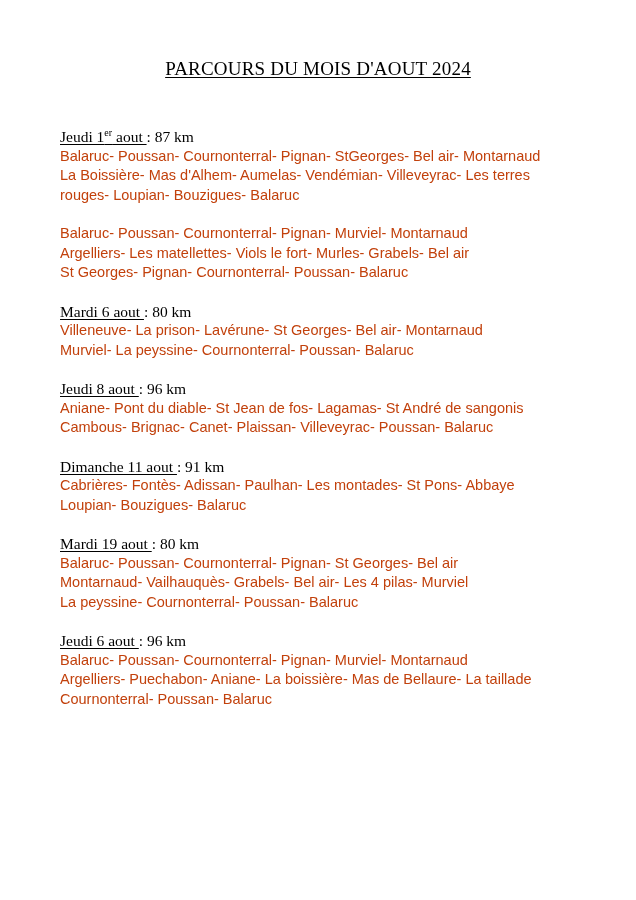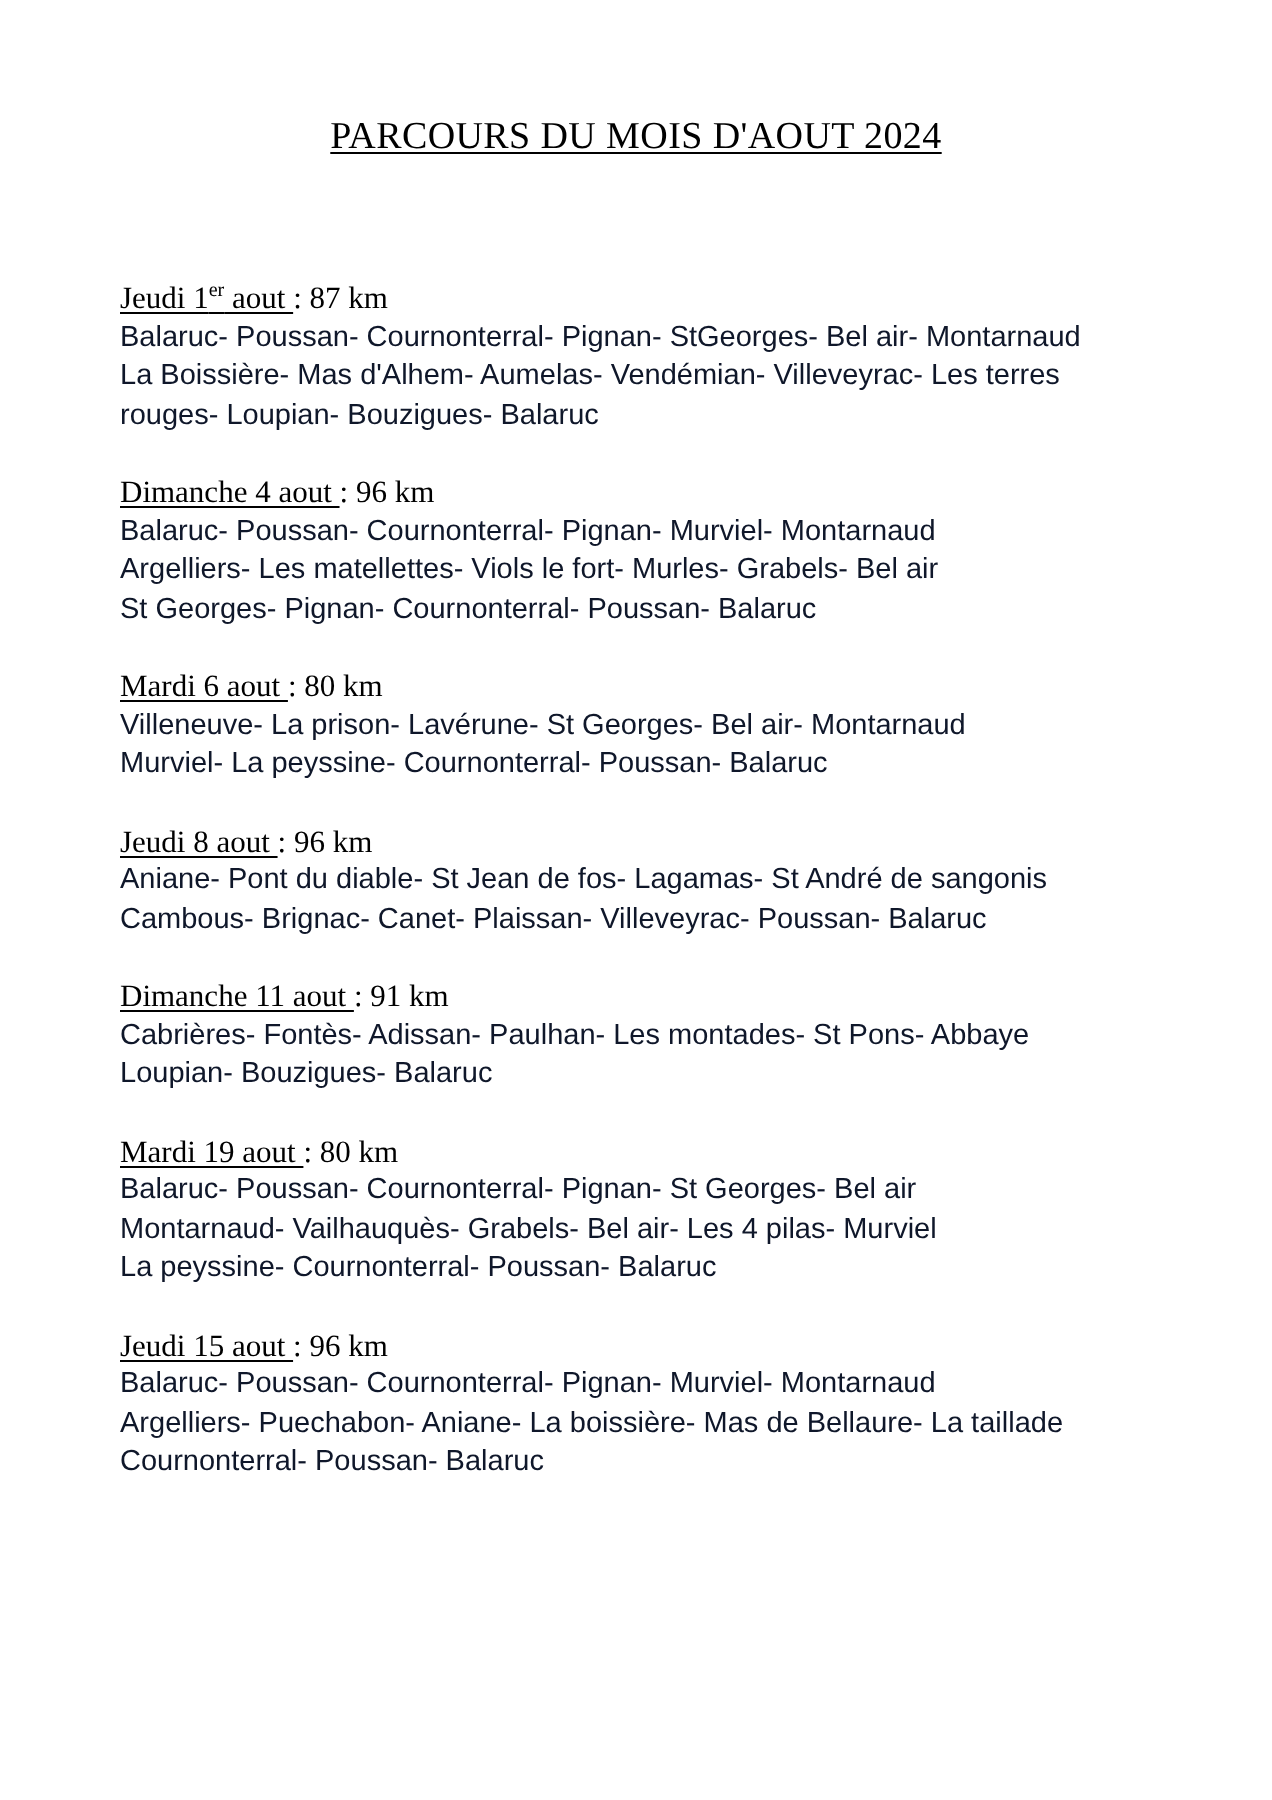--- a/index.html
+++ b/index.html
@@ -46,21 +46,21 @@
 
   
   .content {
     position: absolute;
     left: 60px;
     top: 124px;
     width: 530px;
   }
 
   .entry {
-    margin: 16px 0 19px 0;
+    margin: 3px 0 19px 0;
   }
   .entry:last-child {
     margin-bottom: 0;
   }
 
   
   .entry-head {
     font-family: "Liberation Serif", "DejaVu Serif", serif;
     font-size: 15.5px;
     line-height: 19.5px;
@@ -79,42 +79,41 @@
   }
   .entry-head .dist {
     text-decoration: none;
   }
 
   
   .entry-route {
     font-family: "Liberation Sans", "DejaVu Sans", sans-serif;
     font-size: 14.5px;
     line-height: 19.5px;
-    color: #0f172a;
+    color: #c2410c;
     white-space: nowrap;
   }
 </style>
 </head>
 <body>
 
 <div class="page">
 
   <div class="doc-title">
     <span class="title-underline">PARCOURS DU MOIS D'AOUT 2024</span>
   </div>
 
   <div class="content">
       <div class="entry">
         <div class="entry-head"><span class="date-label"><span>Jeudi 1</span><span class="sup-ord">er</span><span> aout </span></span><span class="dist">: 87 km</span></div>
         <div class="entry-route">Balaruc- Poussan- Cournonterral- Pignan- StGeorges- Bel air- Montarnaud</div>
         <div class="entry-route">La Boissière- Mas d'Alhem- Aumelas- Vendémian- Villeveyrac- Les terres</div>
         <div class="entry-route">rouges- Loupian- Bouzigues- Balaruc</div>
       </div>
       <div class="entry">
-        <div class="entry-head"><span class="date-label"><span>Dimanche 4 aout </span></span><span class="dist">: 96 km</span></div>
         <div class="entry-route">Balaruc- Poussan- Cournonterral- Pignan- Murviel- Montarnaud</div>
         <div class="entry-route">Argelliers- Les matellettes- Viols le fort- Murles- Grabels- Bel air</div>
         <div class="entry-route">St Georges- Pignan- Cournonterral- Poussan- Balaruc</div>
       </div>
       <div class="entry">
         <div class="entry-head"><span class="date-label"><span>Mardi 6 aout </span></span><span class="dist">: 80 km</span></div>
         <div class="entry-route">Villeneuve- La prison- Lavérune- St Georges- Bel air- Montarnaud</div>
         <div class="entry-route">Murviel- La peyssine- Cournonterral- Poussan- Balaruc</div>
       </div>
       <div class="entry">
@@ -127,20 +126,20 @@
         <div class="entry-route">Cabrières- Fontès- Adissan- Paulhan- Les montades- St Pons- Abbaye</div>
         <div class="entry-route">Loupian- Bouzigues- Balaruc</div>
       </div>
       <div class="entry">
         <div class="entry-head"><span class="date-label"><span>Mardi 19 aout </span></span><span class="dist">: 80 km</span></div>
         <div class="entry-route">Balaruc- Poussan- Cournonterral- Pignan- St Georges- Bel air</div>
         <div class="entry-route">Montarnaud- Vailhauquès- Grabels- Bel air- Les 4 pilas- Murviel</div>
         <div class="entry-route">La peyssine- Cournonterral- Poussan- Balaruc</div>
       </div>
       <div class="entry">
-        <div class="entry-head"><span class="date-label"><span>Jeudi 15 aout </span></span><span class="dist">: 96 km</span></div>
+        <div class="entry-head"><span class="date-label"><span>Jeudi 6 aout </span></span><span class="dist">: 96 km</span></div>
         <div class="entry-route">Balaruc- Poussan- Cournonterral- Pignan- Murviel- Montarnaud</div>
         <div class="entry-route">Argelliers- Puechabon- Aniane- La boissière- Mas de Bellaure- La taillade</div>
         <div class="entry-route">Cournonterral- Poussan- Balaruc</div>
       </div>
     </div>
 
 </div>
 
 </body></html>

